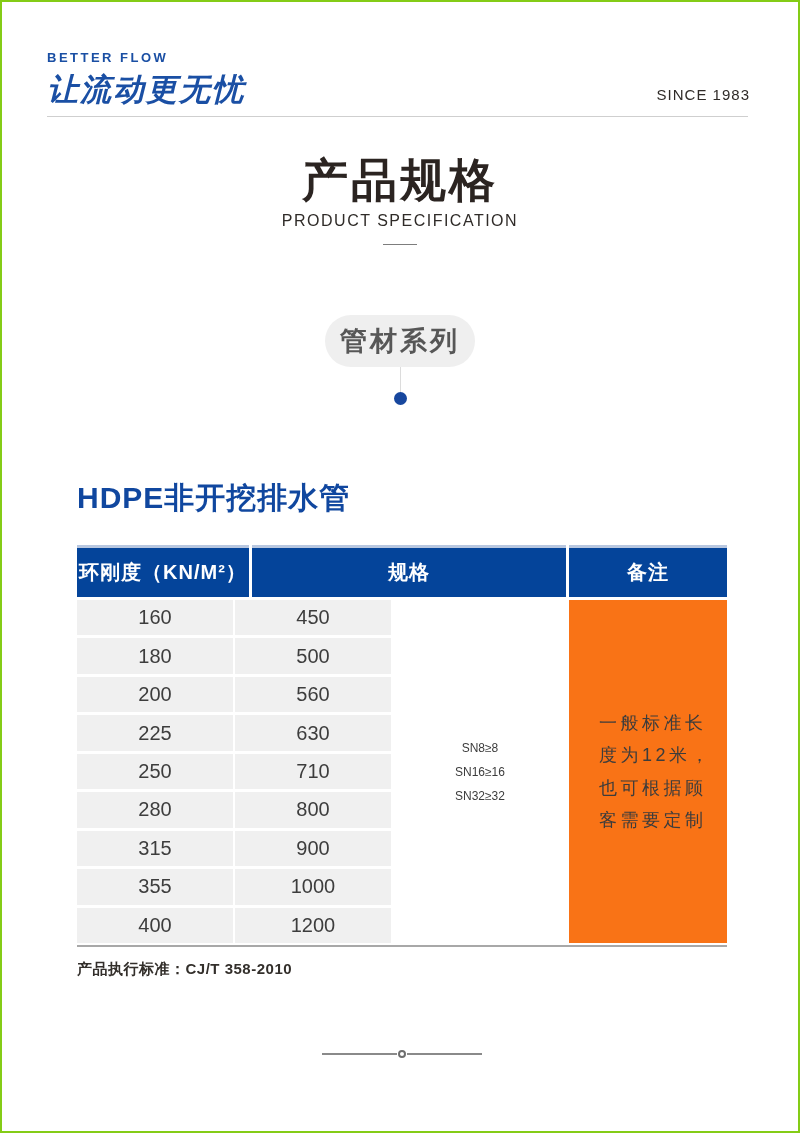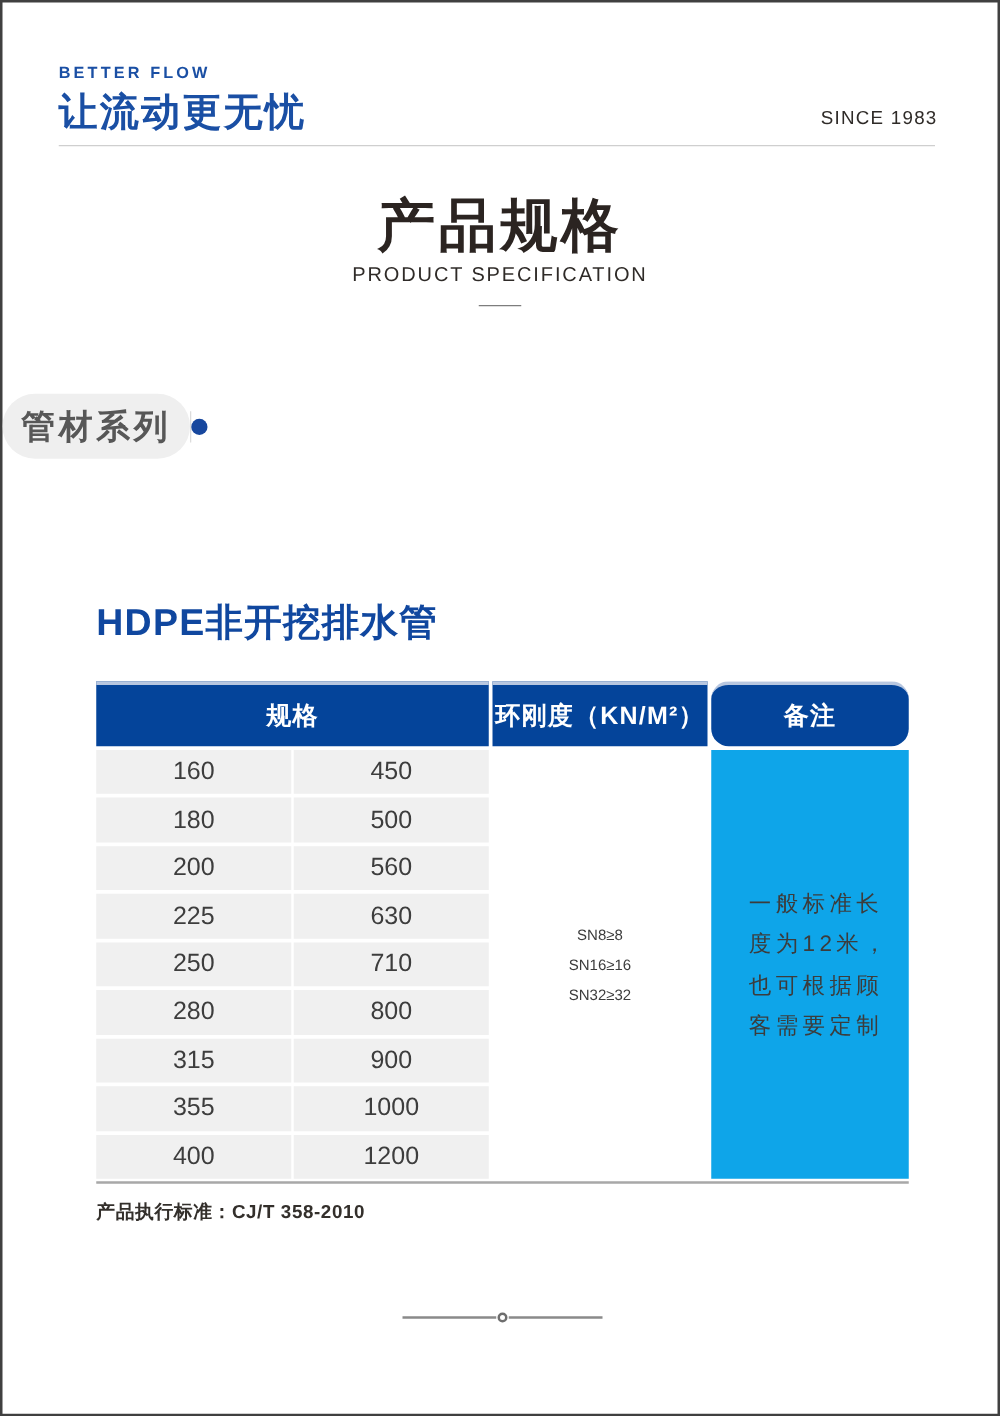--- a/index.html
+++ b/index.html
@@ -1,76 +1,77 @@
 <!DOCTYPE html>
 <html><head>
 <meta charset="utf-8">
 <style>
   * { margin:0; padding:0; box-sizing:border-box; }
   html,body { background:#ffffff; }
   body { font-family:"Liberation Sans","DejaVu Sans",sans-serif; }
   .page {
     position:relative; width:800px; height:1133px; background:#ffffff;
-    border:2px solid #404040; overflow:hidden;
+    border:2px solid #84cc16; overflow:hidden;
   }
   
   .brand { position:absolute; left:45px; top:48px; }
   .brand-tagline {
     font-size:13px; font-weight:bold; letter-spacing:2.5px; color:#1a4fa4;
   }
   .brand-logo {
     margin-top:4px; font-size:31px; font-weight:bold; letter-spacing:2px;
     color:#1a4fa4;
+    font-style:italic;
   }
   .since { position:absolute; right:48px; top:84px; font-size:15px;
     letter-spacing:1px; color:#2f2b28; }
   .header-rule { position:absolute; left:45px; right:50px; top:114px;
     border-top:1px solid #cfcfcf; }
   
   .title-block { position:absolute; top:148px; left:0; right:0; text-align:center; }
   .page-title { font-size:46px; font-weight:bold; letter-spacing:3px; color:#2b2421; }
   .page-subtitle { font-size:16px; letter-spacing:1.5px; color:#2f2b28; }
   .title-dash { width:34px; border-top:1px solid #7d7d7d; margin:14px auto 0 auto; }
   
   .badge-block { position:absolute; top:313px; left:0; right:0;
-    display:flex; align-items:center; }
+    display:flex; flex-direction:column; align-items:center; }
   .series-pill {
     width:150px; height:52px; background:#efefef; border-radius:27px;
     display:flex; align-items:center; justify-content:center;
   }
   .series-pill-label { font-size:27px; font-weight:bold; letter-spacing:3px; color:#575757; }
   .pill-connector { width:1px; height:25px; background:#dcdcdc; }
   .pill-dot { width:13px; height:13px; border-radius:50%; background:#17479e; }
   
   .section-heading { position:absolute; top:476px; left:75px;
     font-size:30px; font-weight:bold; letter-spacing:1px; color:#10479f; }
   
   .spec-table { position:absolute; top:543px; left:75px; width:650px; }
   .t-header { display:flex; gap:3px; }
   .th {
     background:#04449a; color:#ffffff; height:52px;
     font-size:20px; font-weight:bold; letter-spacing:1px;
     display:flex; align-items:center; justify-content:center;
     border-top:3px solid #b8c7e0;
   }
-  .th-spec { width:314px; } .th-ring { width:172px; } .th-remark { flex:1;border-radius:14px; }
+  .th-spec { width:314px; } .th-ring { width:172px; } .th-remark { flex:1; }
   .t-body { display:flex; gap:3px; margin-top:3px; height:343px; }
   .col-specs { width:314px; display:flex; flex-direction:column; gap:3px; }
   .spec-row { display:flex; gap:2px; flex:1; }
   .spec-cell {
     background:#f0f0f0; flex:1; display:flex; align-items:center; justify-content:center;
     font-size:20px; color:#3d3d3d;
   }
   .col-ring {
     width:172px; background:#ffffff; display:flex; flex-direction:column;
     align-items:center; justify-content:center;
     font-size:12px; color:#3c3c3c; line-height:2.0;
   }
   .col-remark {
-    flex:1; background:#0ea5e9; display:flex; flex-direction:column;
+    flex:1; background:#f97316; display:flex; flex-direction:column;
     align-items:flex-start; justify-content:center; padding-left:30px;
     font-size:18px; color:#3c3c3c; letter-spacing:3.5px; line-height:1.8;
   }
   .t-bottom { border-bottom:2px solid #a8a8a8; margin-top:2px; }
   
   .standard-note { position:absolute; top:958px; left:75px;
     font-size:15px; font-weight:bold; letter-spacing:0.5px; color:#332f2b; }
   .bottom-divider { position:absolute; top:1046px; left:320px; width:160px; height:12px;
     display:flex; align-items:center; }
   .divider-line { flex:1; height:2px; background:#8a8a8a; }
@@ -100,22 +101,22 @@
       <span class="series-pill-label">管材系列</span>
     </div>
     <div class="pill-connector"></div>
     <div class="pill-dot"></div>
   </div>
 
   <div class="section-heading">HDPE非开挖排水管</div>
 
   <div class="spec-table">
     <div class="t-header">
+      <div class="th th-ring">环刚度（KN/M²）</div>
       <div class="th th-spec">规格</div>
-      <div class="th th-ring">环刚度（KN/M²）</div>
       <div class="th th-remark">备注</div>
     </div>
     <div class="t-body">
       <div class="col-specs">
         <div class="spec-row">
           <div class="spec-cell">160</div>
           <div class="spec-cell">450</div>
         </div>
         <div class="spec-row">
           <div class="spec-cell">180</div>

